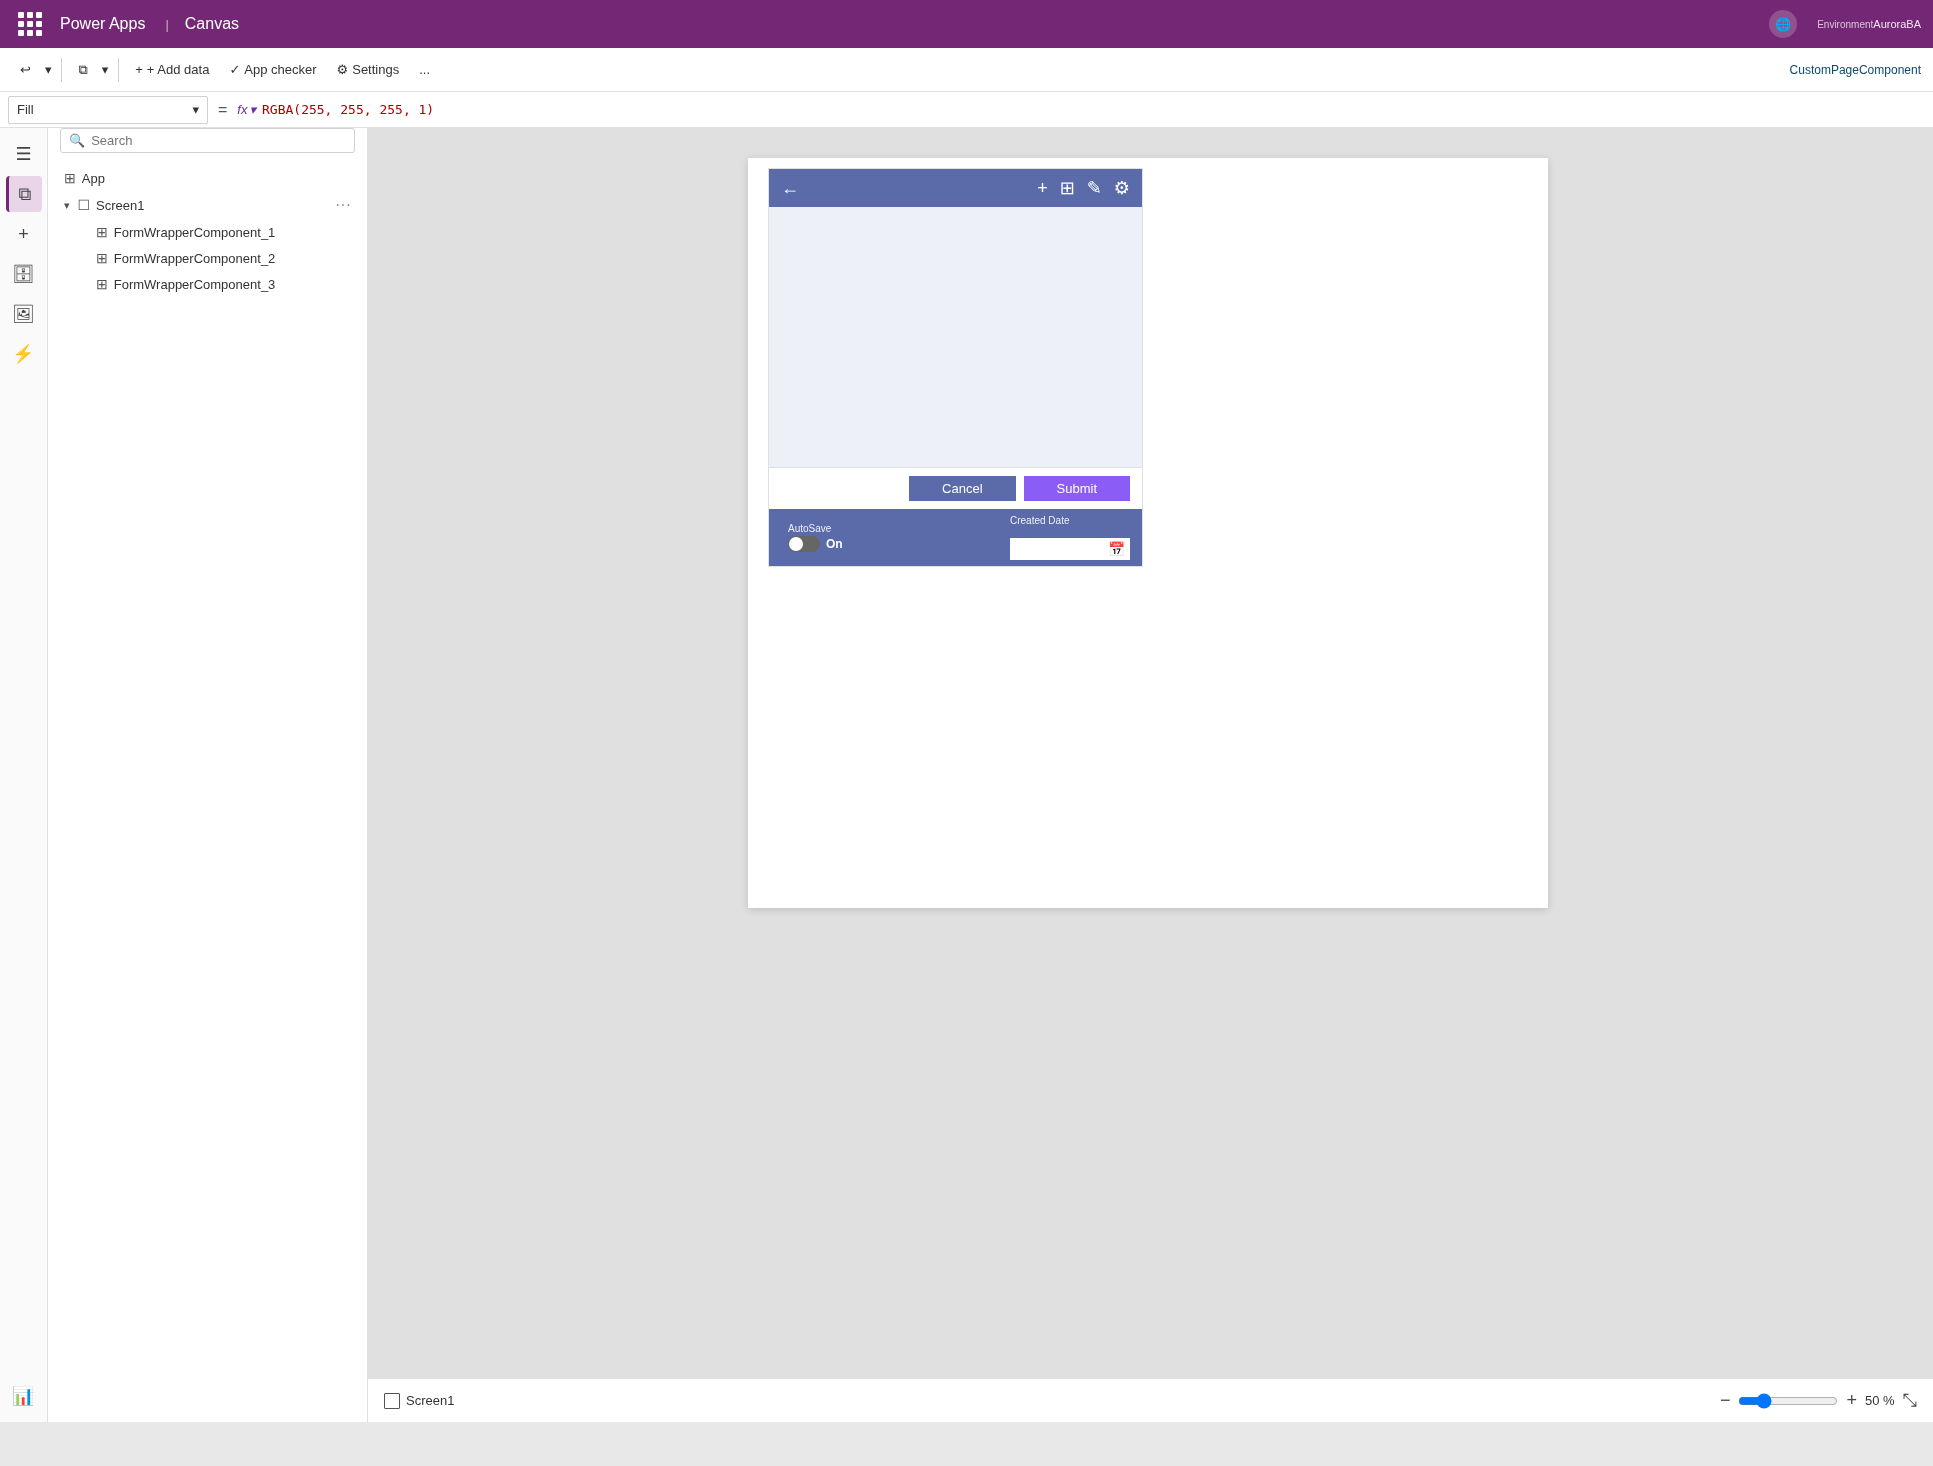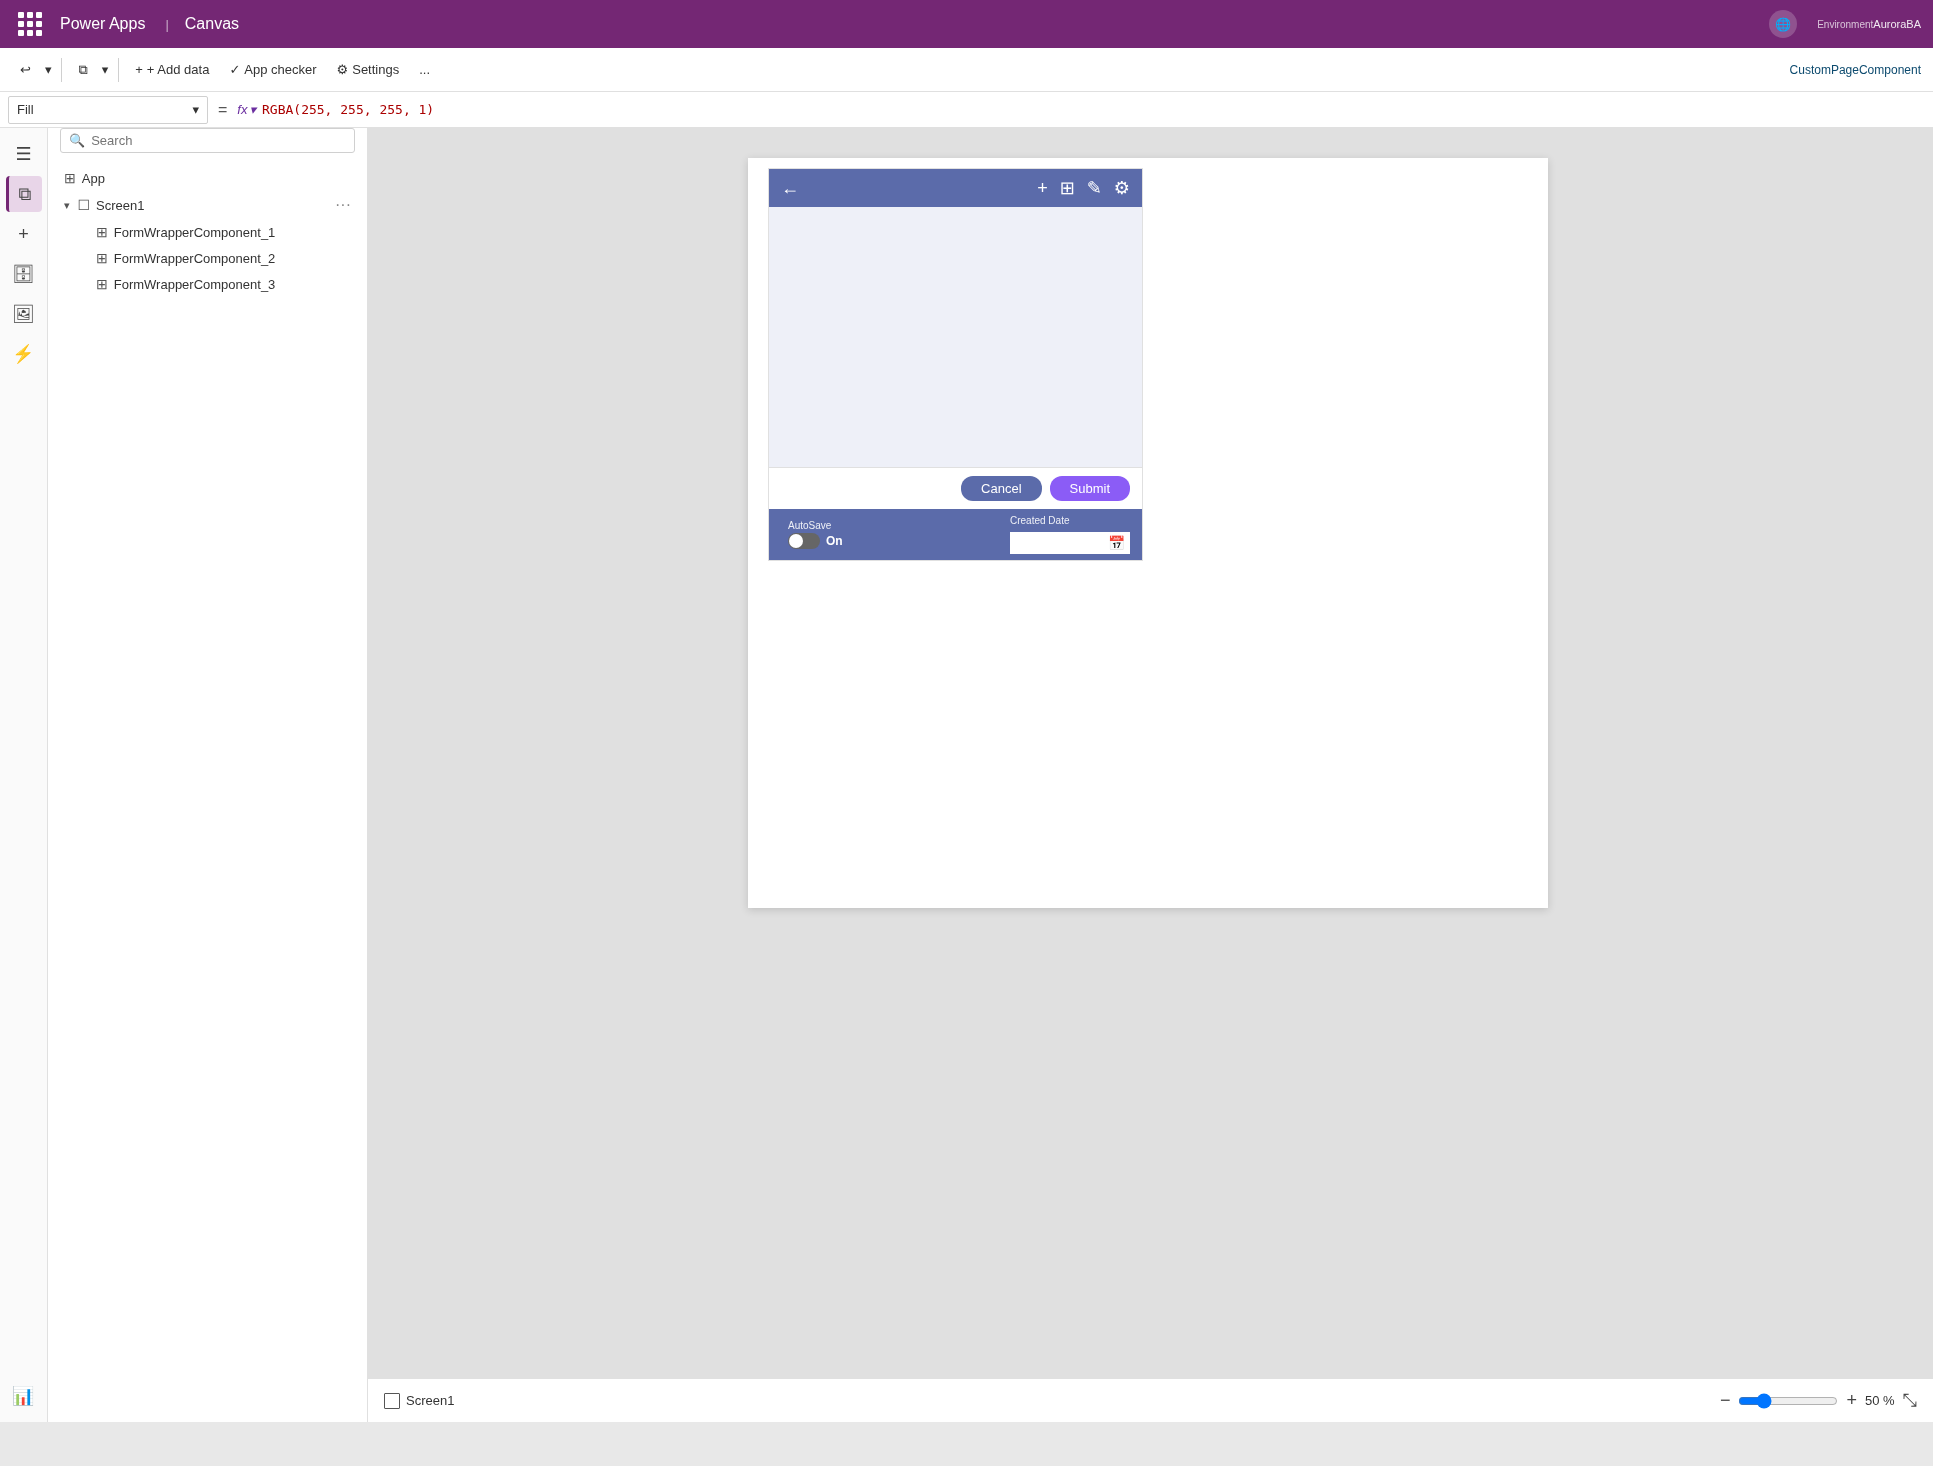--- a/index.html
+++ b/index.html
@@ -182,22 +182,22 @@
     .component-footer {
       background: white;
       display: flex;
       align-items: center;
       justify-content: flex-end;
       padding: 8px 12px;
       gap: 8px;
       border-top: 1px solid #e0e0e0;
     }
     .footer-btn {
-      padding: 5px 20px;
-      border: none; border-radius: 12px; cursor: pointer;
+      padding: 5px 33px;
+      border: none; border-radius: 0; cursor: pointer;
       font-size: 13px;
     }
     .footer-btn.cancel { background: #5b6baa; color: white; }
     .footer-btn.submit { background: #8b5cf6; color: white; }
 
     .component-bottom {
       background: #5b6baa;
       display: flex;
       align-items: center;
       padding: 6px 12px;
@@ -208,21 +208,21 @@
     .toggle-container { display: flex; align-items: center; gap: 6px; font-weight: bold; }
     .toggle-track {
       width: 32px; height: 16px; background: #666;
       border-radius: 8px; position: relative;
     }
     .toggle-thumb {
       width: 14px; height: 14px; background: white;
       border-radius: 50%; position: absolute; top: 1px; left: 1px;
     }
     .toggle-label { color: white; font-size: 12px; }
-    .date-section { display: flex; flex-direction: column; gap: 6px; margin-left: 16px; }
+    .date-section { display: flex; flex-direction: column; gap: 12px; margin-left: 16px; }
     .date-input {
       background: white;
       border: none;
       height: 22px;
       width: 120px;
       display: flex;
       align-items: center;
       justify-content: flex-end;
       padding: 0 4px;
     }

